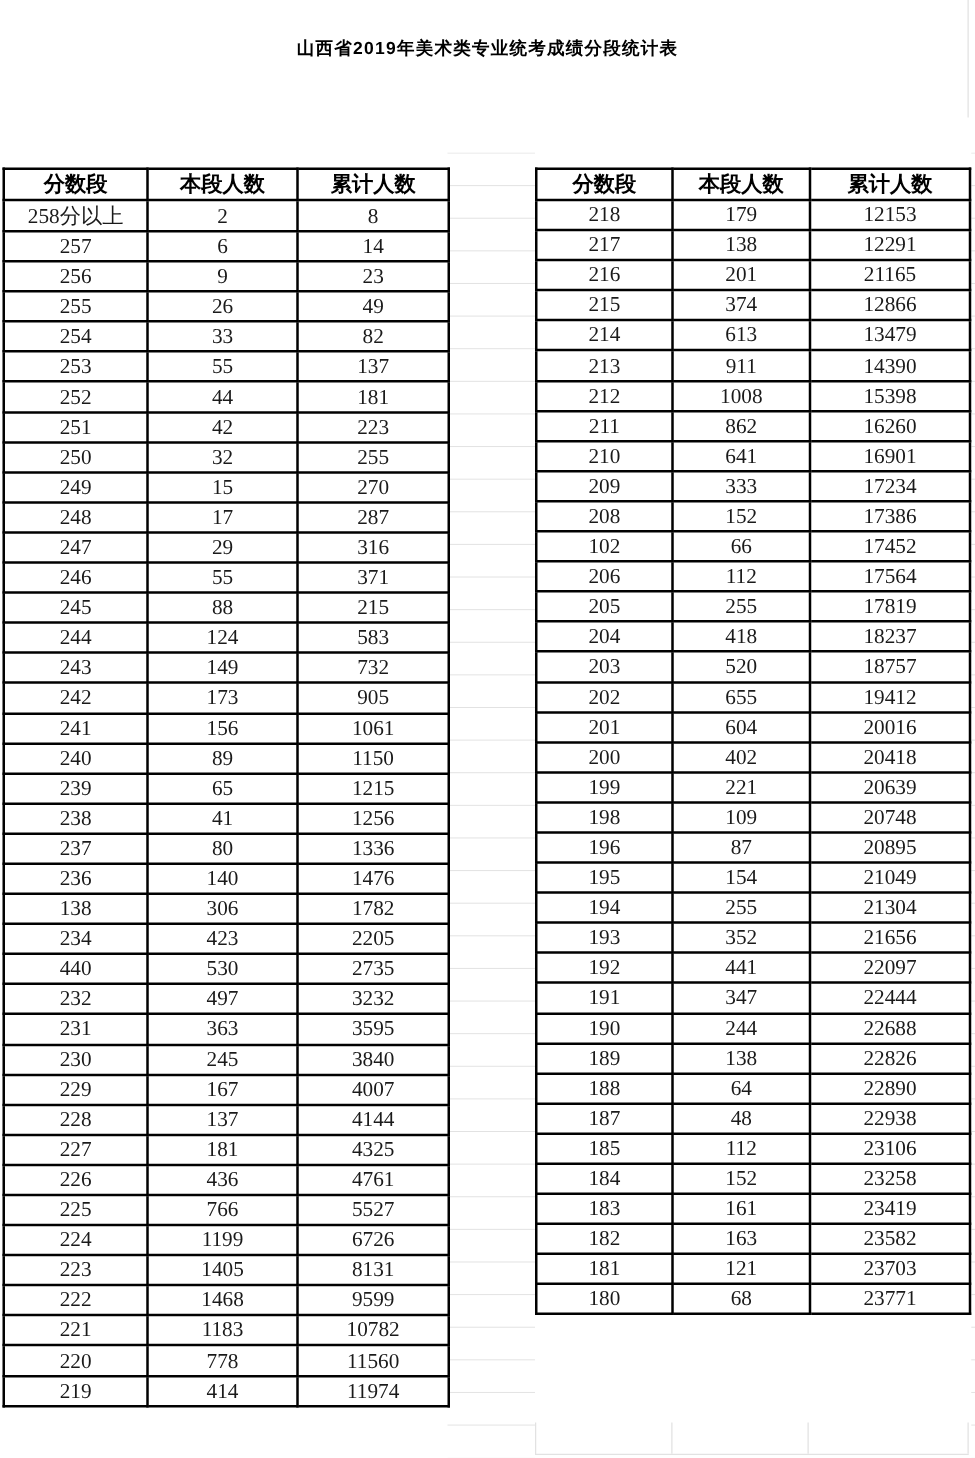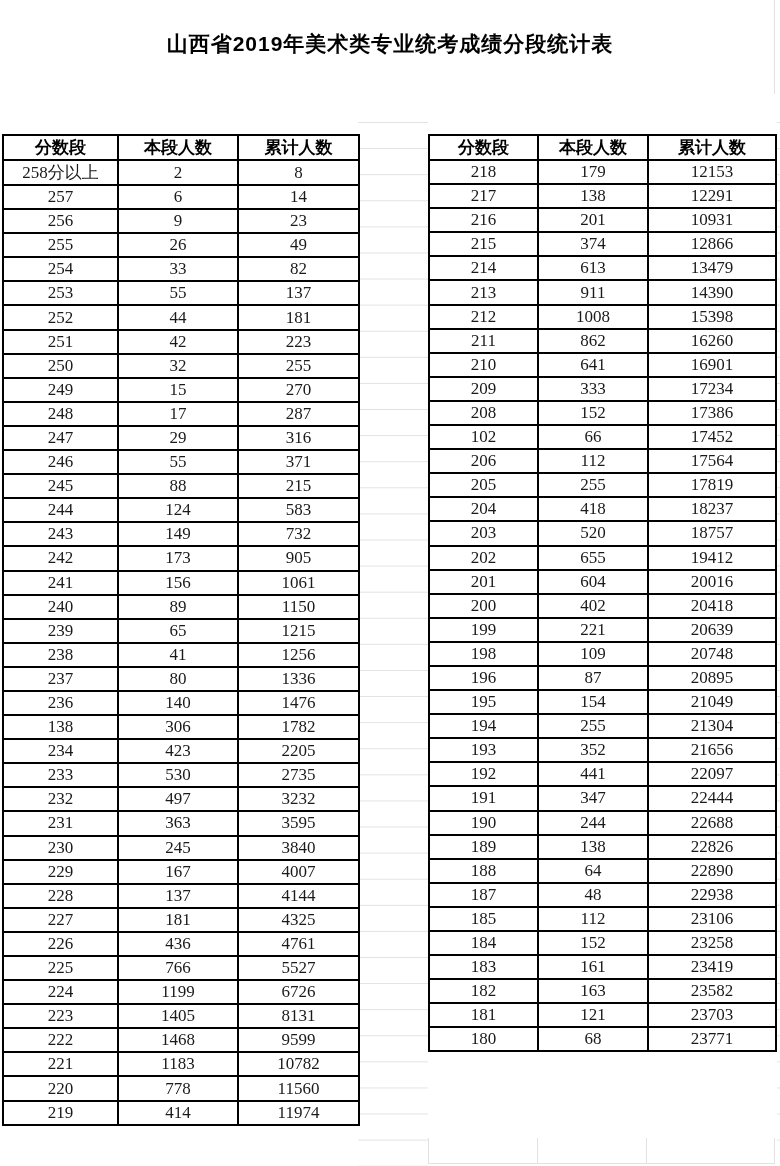--- a/index.html
+++ b/index.html
@@ -10,21 +10,21 @@
     background:#ffffff;
     overflow:hidden;
     font-family:"Liberation Serif","DejaVu Serif",serif;
     color:#1a1a1a;
   }
   .title {
     position:absolute; left:0; top:30px; width:780px;
     text-align:center;
     font-family:"Liberation Sans","DejaVu Sans",sans-serif;
     font-weight:bold;
-    font-size:21px;
+    font-size:14px;
     letter-spacing:1px;
     color:#000;
   }
   table.score {
     position:absolute; top:94px;
     border-collapse:collapse;
     table-layout:fixed;
     background:#fff;
     margin-top:40px;
   }
@@ -217,21 +217,21 @@
           <td>138</td>
           <td>306</td>
           <td>1782</td>
         </tr>
         <tr>
           <td>234</td>
           <td>423</td>
           <td>2205</td>
         </tr>
         <tr>
-          <td>233</td>
+          <td>440</td>
           <td>530</td>
           <td>2735</td>
         </tr>
         <tr>
           <td>232</td>
           <td>497</td>
           <td>3232</td>
         </tr>
         <tr>
           <td>231</td>
@@ -316,21 +316,21 @@
           <td>12153</td>
         </tr>
         <tr>
           <td>217</td>
           <td>138</td>
           <td>12291</td>
         </tr>
         <tr>
           <td>216</td>
           <td>201</td>
-          <td>10931</td>
+          <td>21165</td>
         </tr>
         <tr>
           <td>215</td>
           <td>374</td>
           <td>12866</td>
         </tr>
         <tr>
           <td>214</td>
           <td>613</td>
           <td>13479</td>

